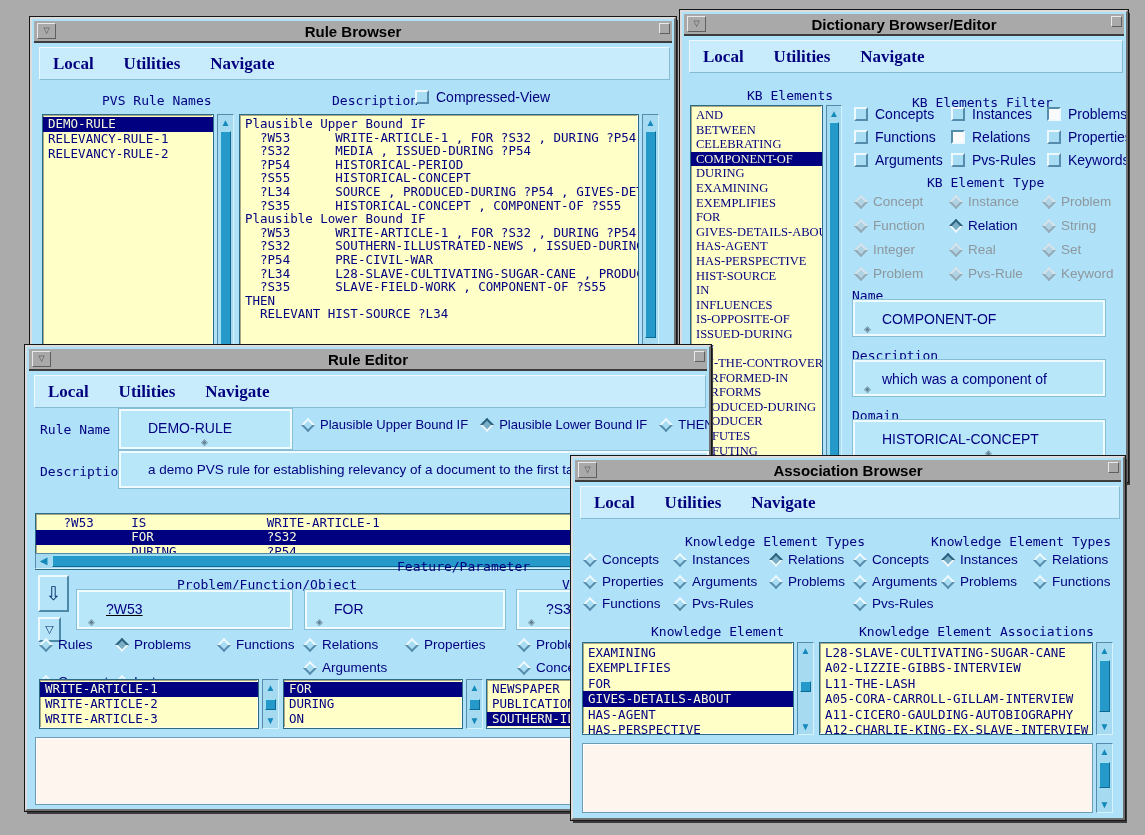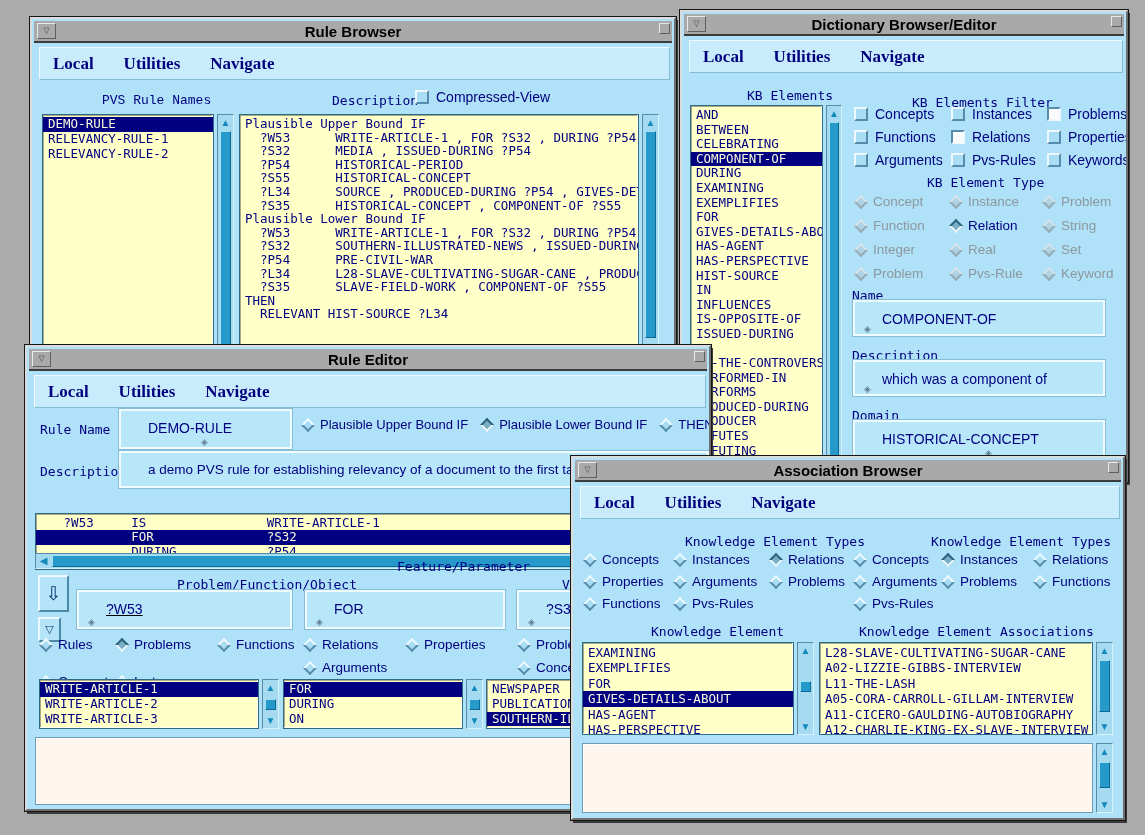--- a/index.html
+++ b/index.html
@@ -49,21 +49,21 @@
   <div class="tb">
     <span class="wbtn">▽</span>
     <span class="ttl">Rule Browser</span>
     <span class="nb"></span>
   </div>
   <div class="mb" style="left:7px;top:28px;width:631px;">
       <span class="mi">Local</span>
       <span class="mi">Utilities</span>
       <span class="mi">Navigate</span>
     </div>
-  <span class="lb" style="left:70px;top:74px;font-family:Liberation Mono, monospace;">PVS Rule Names</span>
+  <span class="lb" style="left:70px;top:74px;">PVS Rule Names</span>
   <span class="lb" style="left:300px;top:74px;">Description</span>
   <span class="chk" style="position:absolute;left:383px;top:70px;">
     <i class="box"></i>
       <u>Compressed-View</u>
   </span>
   <div class="yl" style="left:10px;top:95px;width:172px;height:240px;">
       <div class="it on">DEMO-RULE</div>
       <div class="it">RELEVANCY-RULE-1</div>
       <div class="it">RELEVANCY-RULE-2</div>
     </div>
@@ -101,21 +101,21 @@
     <span class="ttl">Dictionary Browser/Editor</span>
     <span class="nb"></span>
   </div>
   <div class="mb" style="left:7px;top:28px;width:434px;">
       <span class="mi">Local</span>
       <span class="mi">Utilities</span>
       <span class="mi">Navigate</span>
     </div>
   <span class="lb" style="left:65px;top:76px;">KB Elements</span>
   <span class="lb" style="left:230px;top:76px;margin-top:7px;">KB Elements Filter</span>
-  <div class="yl dict-list" style="left:8px;top:93px;width:133px;height:372px;">
+  <div class="yl dict-list" style="left:8px;top:93px;width:133px;height:372px;font-family:Liberation Serif, serif;">
       <div class="it">AND</div>
       <div class="it">BETWEEN</div>
       <div class="it">CELEBRATING</div>
       <div class="it on">COMPONENT-OF</div>
       <div class="it">DURING</div>
       <div class="it">EXAMINING</div>
       <div class="it">EXEMPLIFIES</div>
       <div class="it">FOR</div>
       <div class="it">GIVES-DETAILS-ABOUT</div>
       <div class="it">HAS-AGENT</div>

